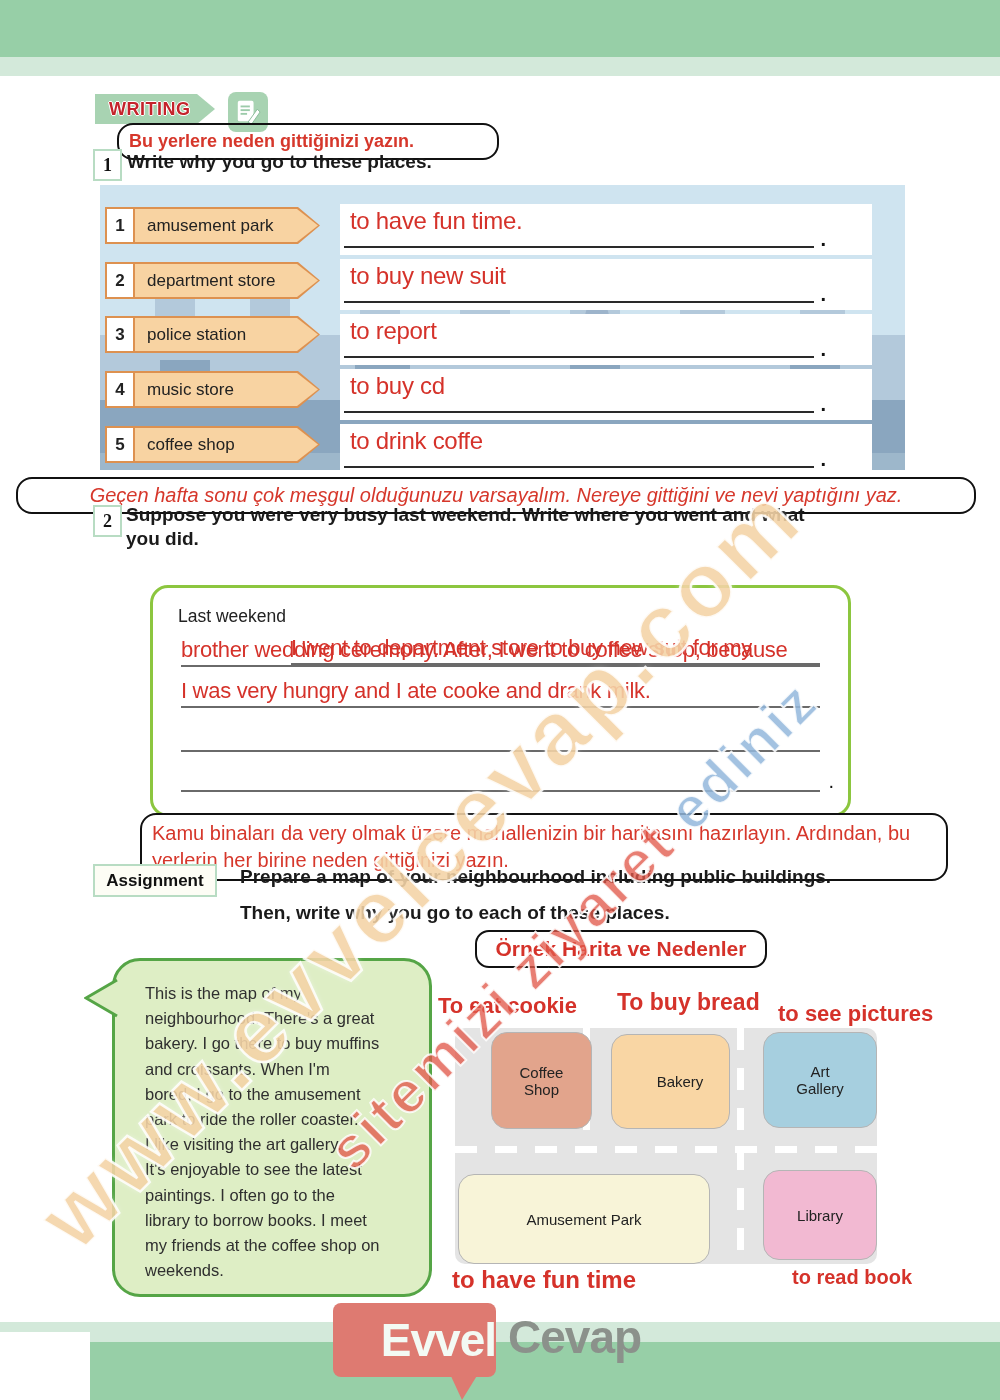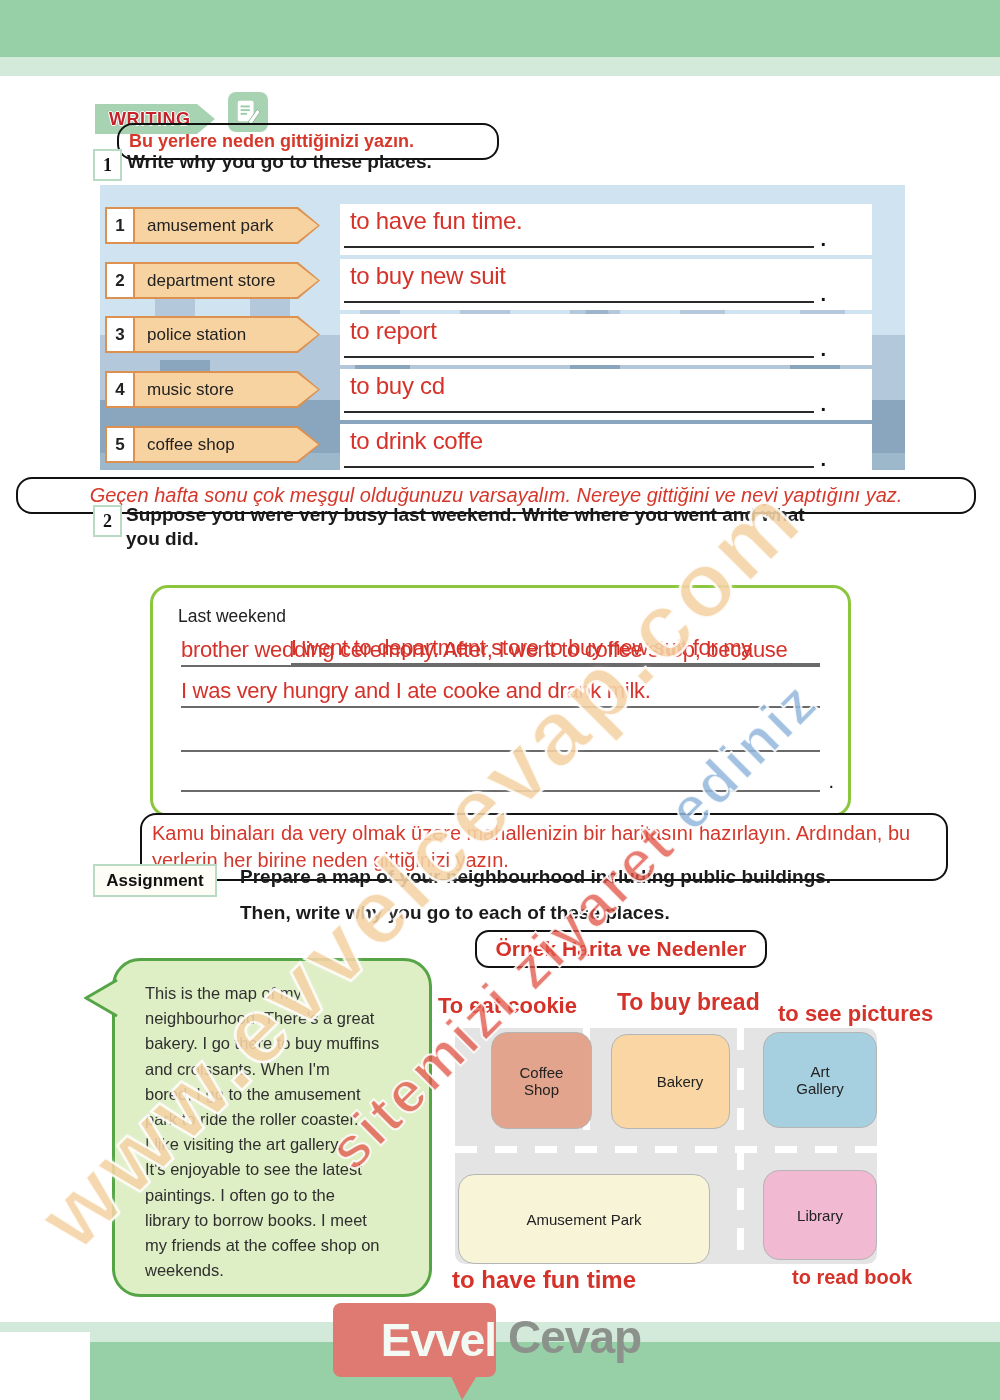--- a/index.html
+++ b/index.html
@@ -6,21 +6,21 @@
   .page{position:relative;width:1000px;height:1400px;overflow:hidden;
         font-family:"Liberation Sans",sans-serif;background:#ffffff;}
   .abs{position:absolute;}
   .pre{white-space:pre-line;}
 
   
   .bar-dark{background:#97cfa7;}
   .bar-light{background:#d3e9da;}
 
   
-  .banner{left:95px;top:104px;width:120px;height:30px;background:#a8d3b2;
+  .banner{left:95px;top:94px;width:120px;height:30px;background:#a8d3b2;
           clip-path:polygon(0 0,calc(100% - 18px) 0,100% 50%,calc(100% - 18px) 100%,0 100%);
           display:flex;align-items:center;}
   .banner span{margin-left:14px;font-size:18px;font-weight:800;color:#c4232b;letter-spacing:.5px;
           text-shadow:1px 0 #fff,-1px 0 #fff,0 1px #fff,0 -1px #fff;}
   .wicon{left:228px;top:92px;width:40px;height:40px;background:#a8d3b2;border-radius:8px;
          display:flex;align-items:center;justify-content:center;}
 
   
   .trbox{border:2px solid #111;border-radius:16px;color:#d6372b;background:transparent;
          display:flex;align-items:center;}

